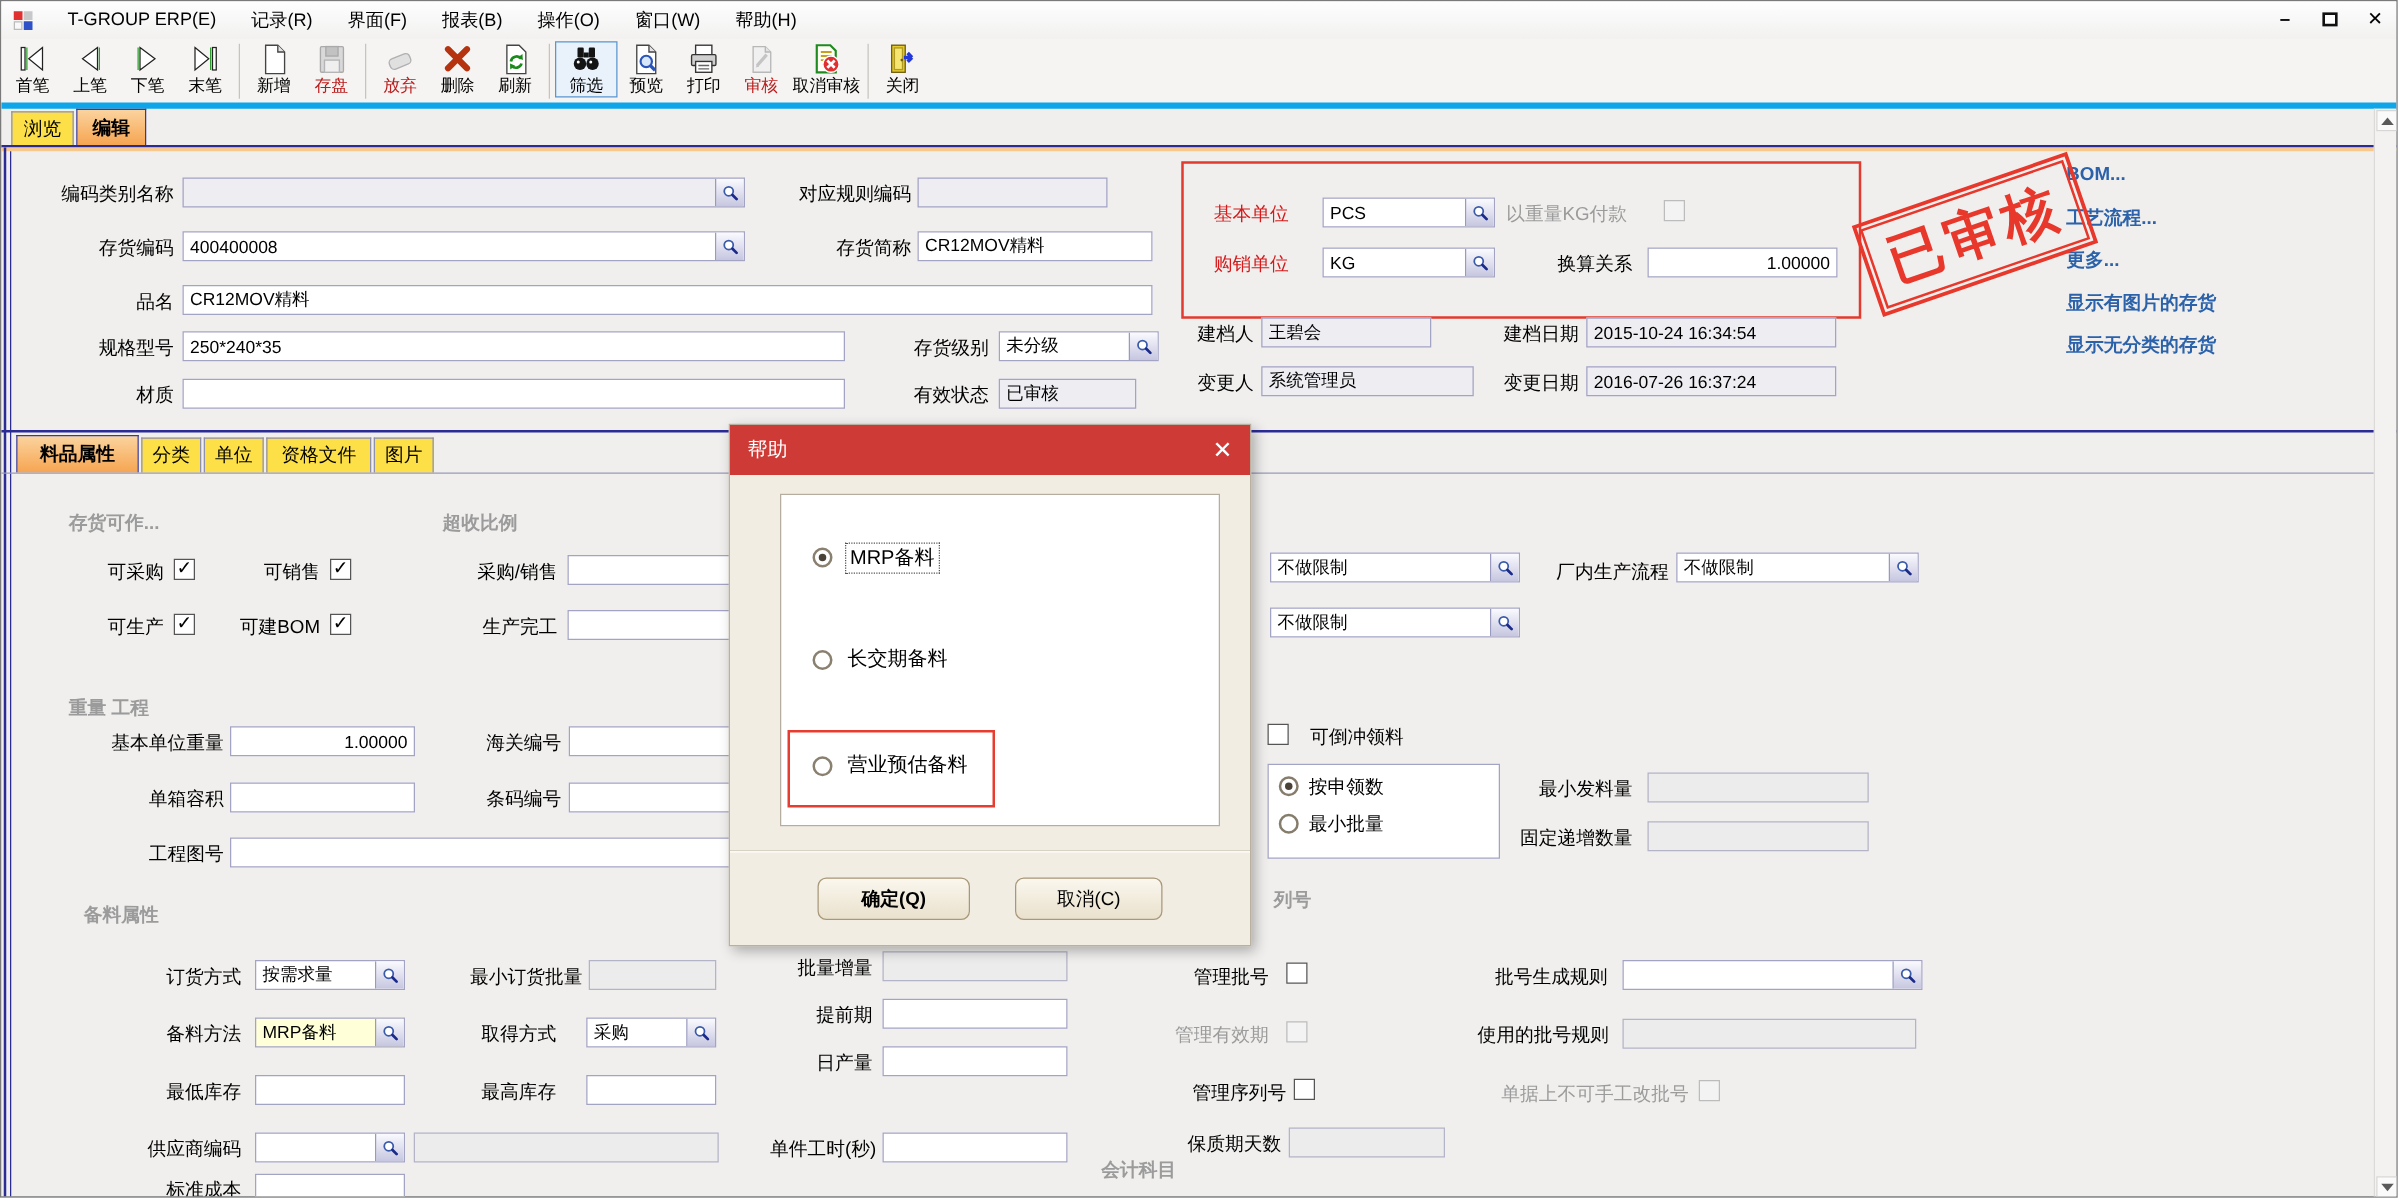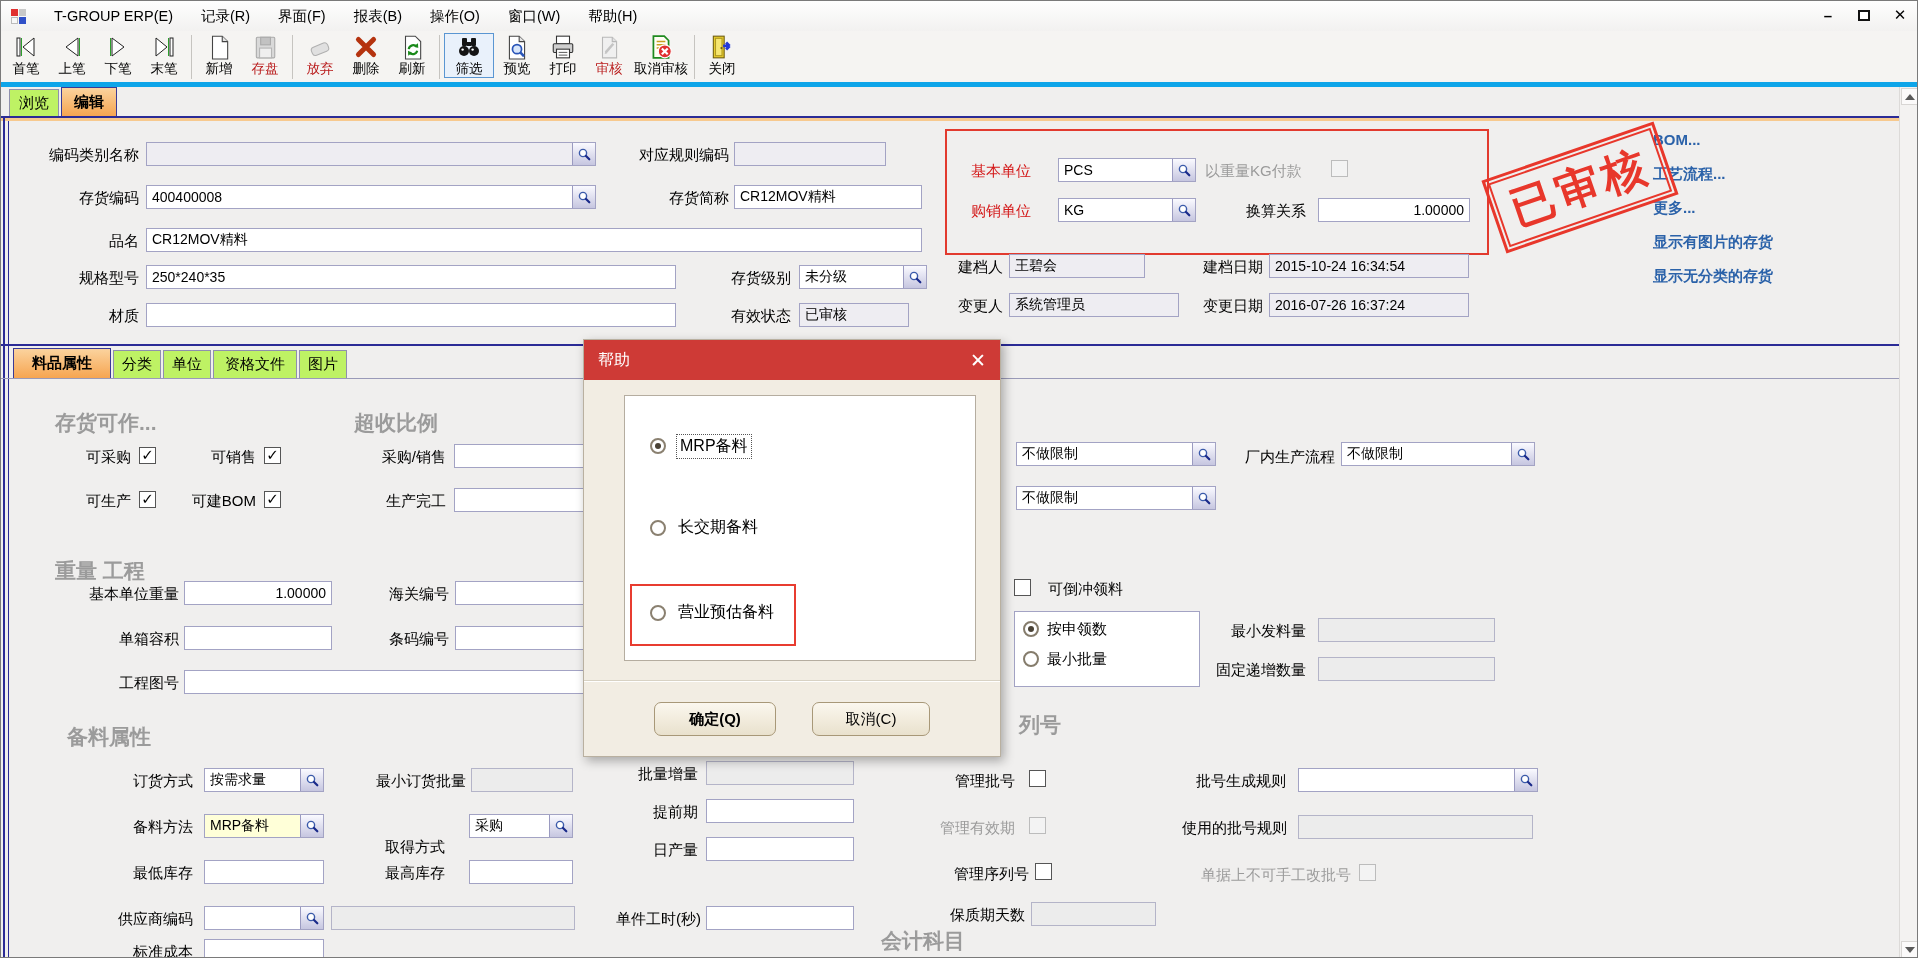--- a/index.html
+++ b/index.html
@@ -22,29 +22,29 @@
   .toolbar{position:absolute;left:0;top:30px;width:1918px;height:56px;background:#f5f4f2;
            border-bottom:5px solid #0ea5e9;display:flex;align-items:flex-start;padding:2px 0 0 2px;box-sizing:border-box;}
   .tbtn{display:flex;flex-direction:column;align-items:center;justify-content:flex-start;
         min-width:42px;padding:1px 2px;font-size:13.5px;line-height:17px;cursor:default;}
   .tbtn svg{display:block;margin-bottom:0px;}
   .tbtn.dis{color:#b91c1c;}
   .tsep{width:1px;background:#c6c4c0;height:44px;margin:2px 4px 0 4px;}
   .tbtn.sel{border:1px solid #5a96d2;background:#e9f1fb;padding:0 3px;}
   
   .tab{position:absolute;height:27px;display:flex;align-items:center;justify-content:center;
-       border:1px solid #8f8fae;border-bottom:none;background:#bef264;font-size:15px;box-sizing:border-box;}
+       border:1px solid #8f8fae;border-bottom:none;background:#fde047;font-size:15px;box-sizing:border-box;}
   .tab.active{background:linear-gradient(#fbd39e,#f6a551);font-weight:bold;border-color:#3a3a96;}
   .hline{position:absolute;left:0;width:1918px;}
   
   .lbl{position:absolute;white-space:nowrap;text-align:right;font-size:15px;}
   .lbl.left{text-align:left;}
   .lbl.gray{color:#9b9b9b;}
   .lbl.red{color:#d41a1a;}
-  .sec{position:absolute;color:#9b9b9b;font-weight:bold;font-size:21px;white-space:nowrap;}
+  .sec{position:absolute;color:#9b9b9b;font-weight:bold;font-size:15px;white-space:nowrap;}
   .fld{position:absolute;height:24px;background:#fff;border:1px solid #a3a3c4;box-sizing:border-box;
        font-size:14px;display:flex;align-items:center;padding:0 5px;white-space:nowrap;overflow:hidden;}
   .fld.ro{background:#eeedf2;}
   .fld.dis{background:#ececec;border-color:#b4b4c8;}
   .fld.num{justify-content:flex-end;}
   .fld.yellow{background:#ffffd8;}
   .fld.haslk{padding-right:26px;}
   .lk{position:absolute;right:0;top:0;bottom:0;width:22px;background:linear-gradient(#fafaff,#c6c6e0);
       border-left:1px solid #9a9ac0;display:flex;align-items:center;justify-content:center;}
   .cb{position:absolute;width:17px;height:17px;background:#fff;border:1px solid #555;box-sizing:border-box;
@@ -494,21 +494,21 @@
   <div class="lbl" style="left:100px;top:817px;width:92px;">备料方法</div>
   <div class="fld yellow haslk" style="left:203px;top:813px;width:120px;">
       <span>MRP备料</span>
     <span class="lk">
         <svg width="14" height="14" viewBox="0 0 14 14">
           <circle cx="6" cy="6" r="3.6" fill="#fff" stroke="#3a5aaa" stroke-width="1.4"></circle>
           <line x1="9" y1="9" x2="12.3" y2="12.3" stroke="#1a2a8a" stroke-width="2.2" stroke-linecap="round"></line>
         </svg>
       </span>
     </div>
-  <div class="lbl" style="left:352px;top:817px;width:92px;margin-top:20px;">取得方式</div>
+  <div class="lbl" style="left:352px;top:817px;width:92px;">取得方式</div>
   <div class="fld haslk" style="left:468px;top:813px;width:104px;">
       <span>采购</span>
     <span class="lk">
         <svg width="14" height="14" viewBox="0 0 14 14">
           <circle cx="6" cy="6" r="3.6" fill="#fff" stroke="#3a5aaa" stroke-width="1.4"></circle>
           <line x1="9" y1="9" x2="12.3" y2="12.3" stroke="#1a2a8a" stroke-width="2.2" stroke-linecap="round"></line>
         </svg>
       </span>
     </div>
   <div class="lbl gray" style="left:928px;top:818px;width:86px;">管理有效期</div>

